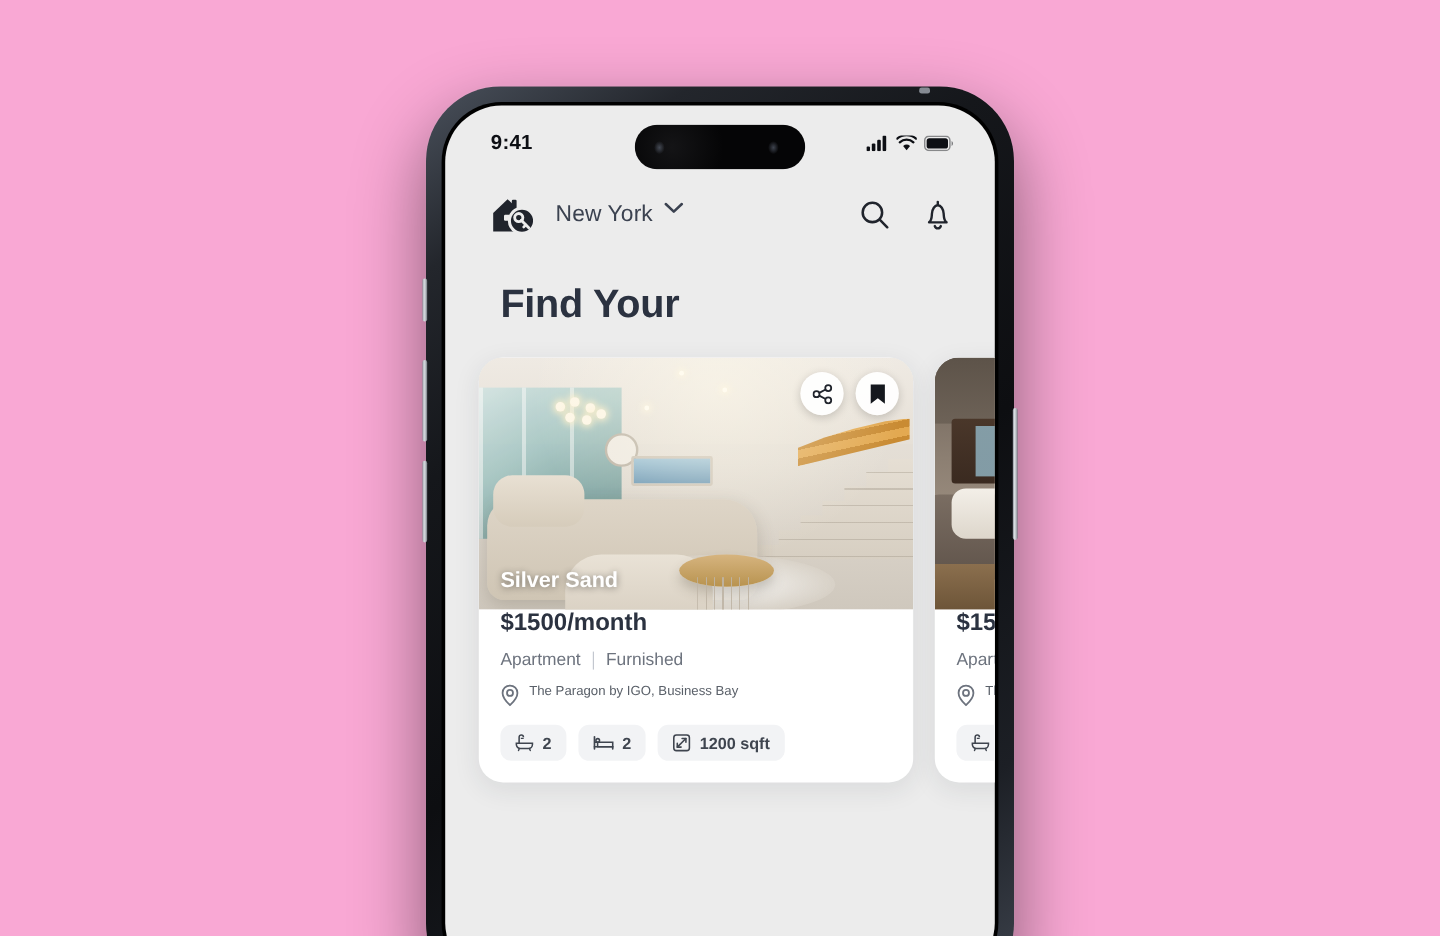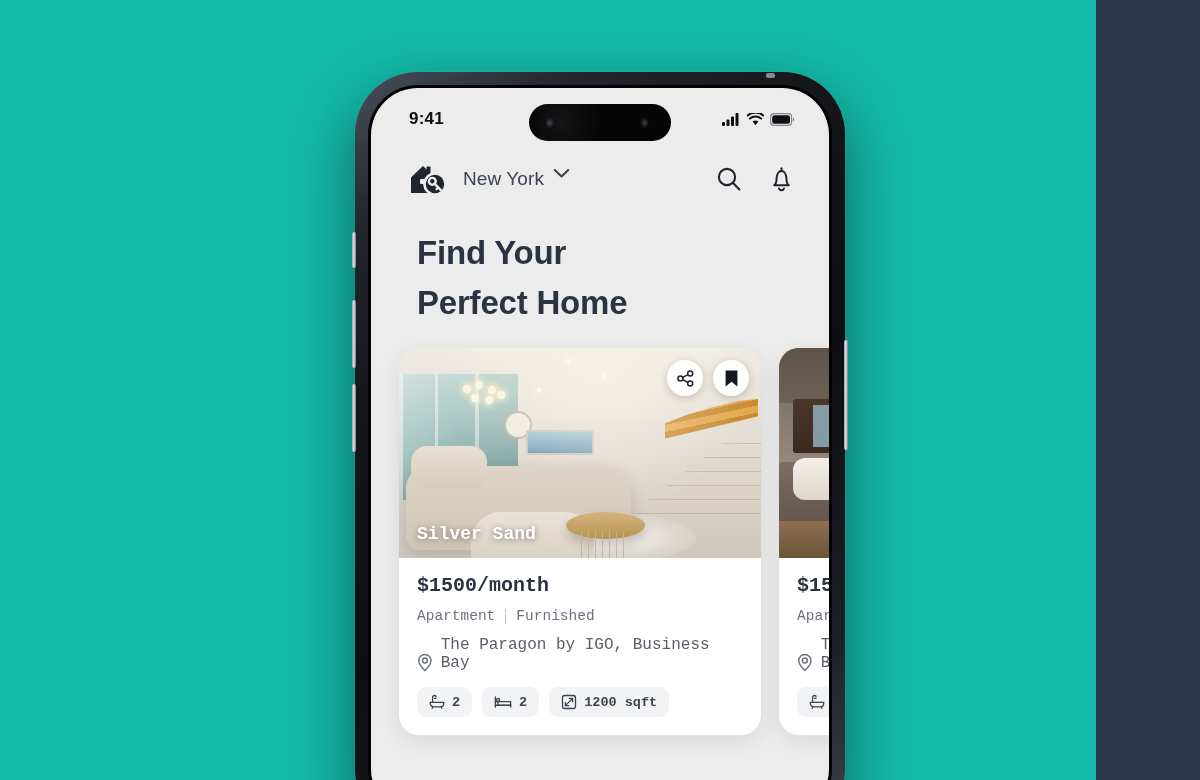--- a/index.html
+++ b/index.html
@@ -6,22 +6,22 @@
   html, body {
     width: 1200px; height: 780px;
     overflow: hidden;
     background: #2c3749;
     font-family: "Liberation Sans", sans-serif;
   }
 
   
   #scene {
     position: relative;
-    width: 1096px; height: 780px;
-    background: #14b8a6;
+    width: 1200px; height: 780px;
+    background: #f9a8d4;
   }
 
   
   #phone {
     position: absolute;
     left: 355px; top: 72px;
     width: 490px; height: 760px;
     border-radius: 62px;
     background: linear-gradient(145deg,#4a515c 0%, #23262c 14%, #15171b 30%, #0d0e11 55%, #1c1f25 82%, #3e444e 100%);
     padding: 13px;
@@ -152,21 +152,20 @@
     padding: 18px 0 0 28px;
     margin-top: 2px;
   }
   .card {
     flex: none;
     width: 362px;
     background: #fff;
     border-radius: 20px;
     box-shadow: 0 6px 22px rgba(30,40,60,.09);
     overflow: hidden;
-    font-family: Liberation Mono, monospace;
   }
   .card-photo {
     position: relative;
     height: 210px;
     overflow: hidden;
   }
   .card-photo .scene-img { position: absolute; inset: 0; }
 
   
   .room {
@@ -282,32 +281,32 @@
     display: flex; align-items: center; justify-content: center;
     box-shadow: 0 2px 8px rgba(0,0,0,.18);
     cursor: pointer;
   }
   .card-name {
     position: absolute; left: 18px; bottom: 14px;
     font-size: 18px; font-weight: 700; color: #fff;
     text-shadow: 0 1px 6px rgba(0,0,0,.45);
   }
 
-  .card-body { padding: 16px 18px 18px 18px; }
+  .card-body { padding: 0 18px 18px 18px; }
   .price { font-size: 20px; font-weight: 700; color: #2b3240; }
   .meta-row {
     display: flex; align-items: center; gap: 10px;
     margin-top: 11px;
     font-size: 14.5px; color: #6d737e;
   }
   .meta-sep { width: 1px; height: 15px; background: #c3c7cf; }
   .addr-row {
-    display: flex; align-items: flex-end; gap: 8px;
+    display: flex; align-items: flex-start; gap: 8px;
     margin-top: 12px;
-    font-size: 16px; color: #5a6069;
+    font-size: 11px; color: #5a6069;
   }
   .chips {
     display: flex; gap: 10px; margin-top: 15px;
   }
   .chip {
     display: flex; align-items: center; gap: 7px;
     background: #f2f3f5;
     border-radius: 9px;
     padding: 7px 12px;
     font-size: 13.5px; color: #3f454f; font-weight: 600;
@@ -381,21 +380,20 @@
             <svg class="hicon" width="23" height="27" viewBox="0 0 23 27">
               <path d="M11.5 2.2 v2.1" stroke="#20242c" stroke-width="2" stroke-linecap="round"></path>
               <path d="M4.2 19.3 c2.4-1.6 2.2-4.1 2.4-7.2 .25-4 2.3-7 4.9-7 s4.65 3 4.9 7 c.2 3.1 0 5.6 2.4 7.2 z" stroke="#20242c" stroke-width="2" fill="none" stroke-linejoin="round"></path>
               <path d="M9 22.4 a2.6 2.6 0 0 0 5 0" stroke="#20242c" stroke-width="2" fill="none" stroke-linecap="round"></path>
             </svg>
           </div>
         </div>
 
         <div id="hero">
           <div class="hero-line">Find Your</div>
-          <div class="hero-line">Perfect Home</div>
         </div>
 
 
         <div id="cards-rail">
 
           <div class="card">
             <div class="card-photo">
               <div class="room scene-img">
                 <div class="ceiling"></div>
                 <div class="wall-left"></div>

